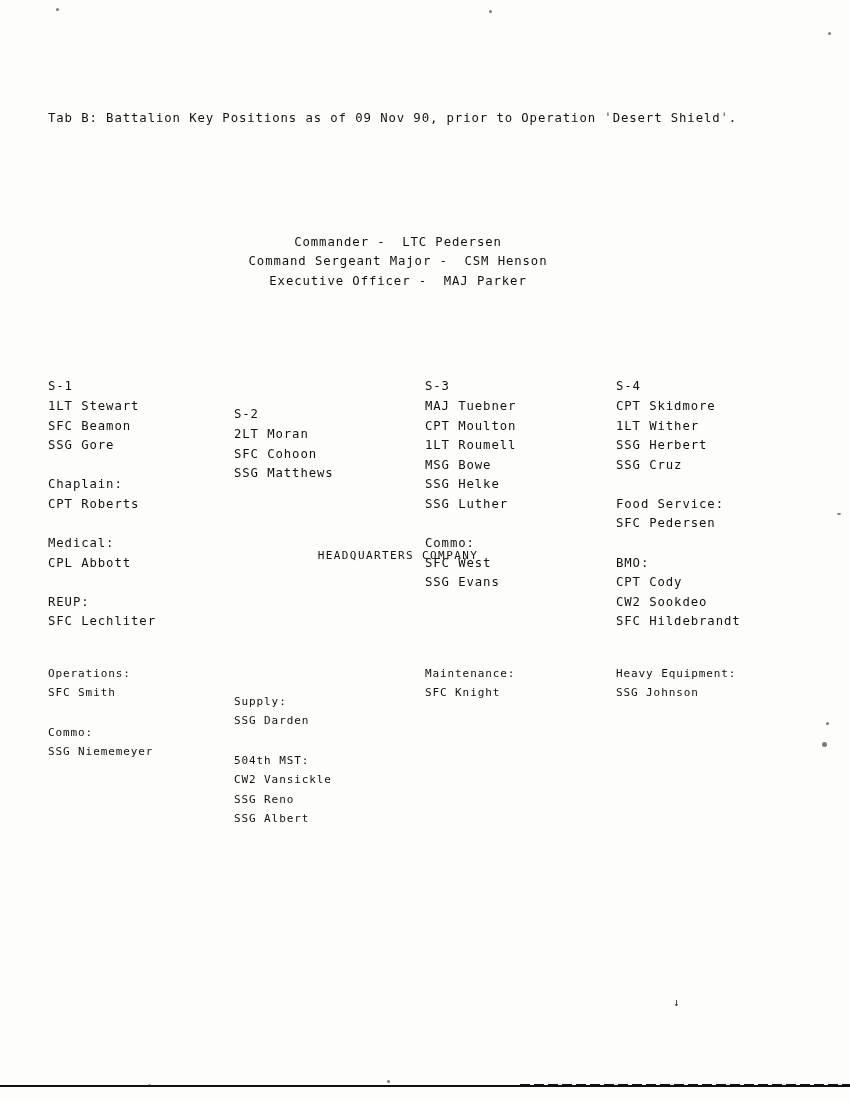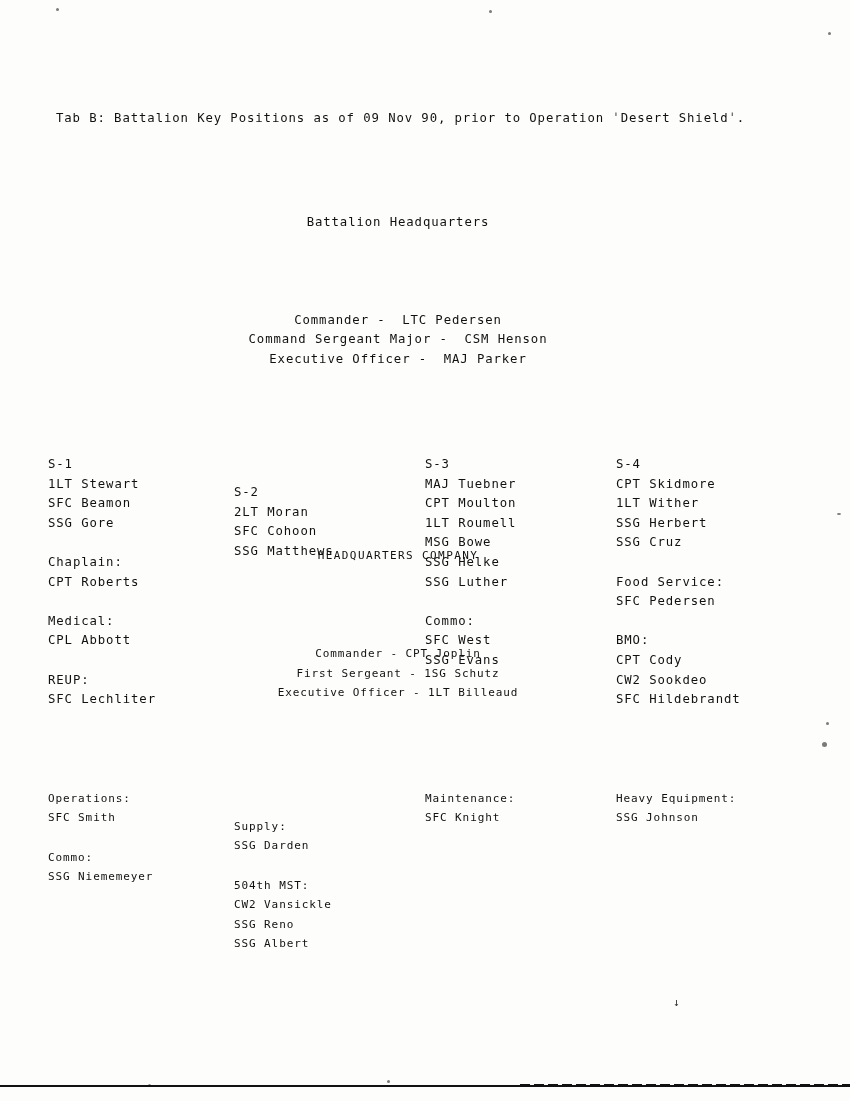--- a/index.html
+++ b/index.html
@@ -45,21 +45,21 @@
     left: 48px;
     top: 50px;
     width: 760px;
     font-size: 12.3px;
     line-height: 19.6px;
     letter-spacing: 0.9px;
     white-space: pre;
   }
 
   .title-block {
-    margin: 0 0 26px 8px;
+    margin: 0 0 26px 0;
     white-space: pre-wrap;
     width: 760px;
   }
 
   .centered {
     text-align: center;
     width: 700px;
   }
 
   .hq-heading {
@@ -121,21 +121,20 @@
   <div class="speck" style="left:837px; top:513px; width:4px; height:2px;"></div>
   <div class="speck" style="left:826px; top:722px; width:3px; height:3px;"></div>
   <div class="speck" style="left:822px; top:742px; width:5px; height:5px;"></div>
   <div class="speck" style="left:148px; top:1084px; width:3px; height:3px;"></div>
   <div class="speck" style="left:387px; top:1080px; width:3px; height:3px;"></div>
 
   <div class="content">
 
     <div class="title-block">Tab B: Battalion Key Positions as of 09 Nov 90, prior to Operation ˈDesert Shieldˈ.</div>
 
-    <div class="centered hq-heading">Battalion Headquarters</div>
 
     <div class="centered lead-block"><span>Commander -  LTC Pedersen</span>
 <span>Command Sergeant Major -  CSM Henson</span>
 <span>Executive Officer -  MAJ Parker</span></div>
 
     <div class="cols" style="height:260px;">
 
       <div class="col c1"><span>S-1</span>
 <span>1LT Stewart</span>
 <span>SFC Beamon</span>
@@ -175,23 +174,20 @@
 <span>CW2 Sookdeo</span>
 <span>SFC Hildebrandt</span></div>
 
     </div>
   </div>
 
   <div class="section2">
 
     <div class="hq-company-title">HEADQUARTERS COMPANY</div>
 
-    <div class="centered lead-block"><span>Commander - CPT Joplin</span>
-<span>First Sergeant - 1SG Schutz</span>
-<span>Executive Officer - 1LT Billeaud</span></div>
 
     <div class="cols" style="height:140px;">
 
       <div class="col c1"><span>Operations:</span>
 <span>SFC Smith</span>
 <span class="spacer-line"></span><span>Commo:</span>
 <span>SSG Niememeyer</span></div>
 
       <div class="col c2"><span>Supply:</span>
 <span>SSG Darden</span>

